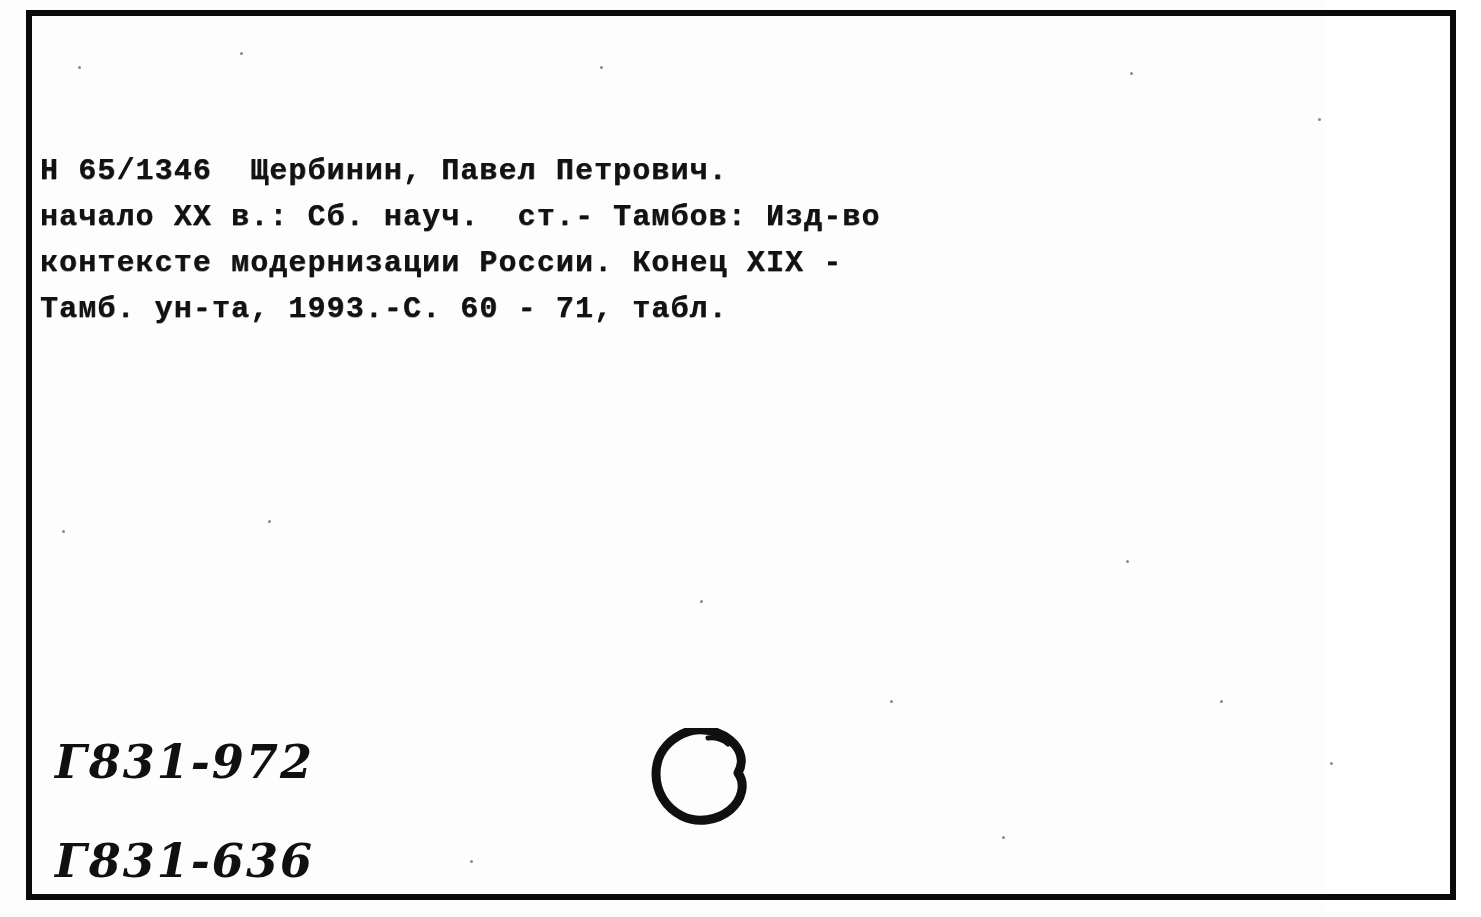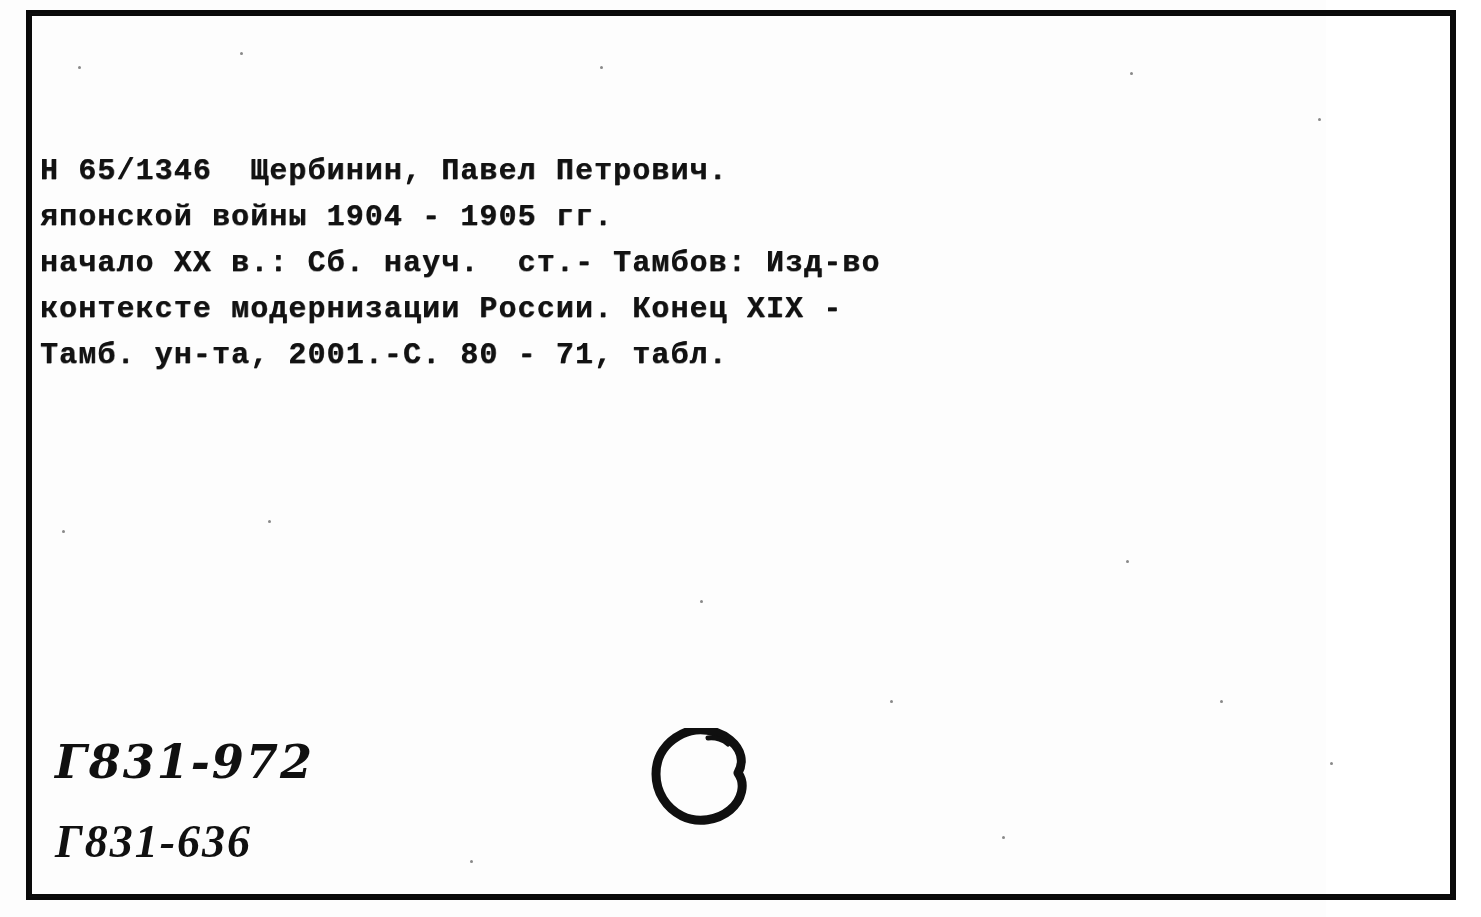--- a/index.html
+++ b/index.html
@@ -79,21 +79,21 @@
     font-family: "DejaVu Serif", serif;
     font-style: italic;
     font-size: 46px;
     font-weight: 600;
     color: #101010;
     letter-spacing: 2px;
     white-space: pre;
     text-align: center;
   }
   .shelfmark.one { top: 735px; }
-  .shelfmark.two { top: 815px; font-family: Liberation Serif, serif; }
+  .shelfmark.two { top: 834px; }
 
   
   .ink-blot {
     position: absolute;
     left: 648px;
     top: 728px;
     width: 110px;
     height: 100px;
   }
   .ink-blot svg { display: block; }
@@ -123,24 +123,23 @@
   <div class="speck" style="left:1126px;top:560px; width:3px; height:3px;"></div>
   <div class="speck" style="left:1220px;top:700px; width:3px; height:3px;"></div>
   <div class="speck" style="left:1330px;top:762px; width:3px; height:3px;"></div>
   <div class="speck" style="left:470px;  top:860px; width:3px; height:3px;"></div>
   <div class="speck" style="left:890px;  top:700px; width:3px; height:3px;"></div>
   <div class="speck" style="left:1002px; top:836px; width:3px; height:3px;"></div>
   <div class="speck" style="left:600px;  top:66px;  width:3px; height:3px;"></div>
 
   <div class="typed-block">
     <div class="typed-line">Н 65/1346  Щербинин, Павел Петрович.</div>
-    <div class="typed-line">японской войны 1904 - 1905 гг.</div>
     <div class="typed-line">начало XX в.: Сб. науч.  ст.- Тамбов: Изд-во</div>
     <div class="typed-line">контексте модернизации России. Конец XIX -</div>
-    <div class="typed-line">Тамб. ун-та, 2001.-С. 80 - 71, табл.</div>
+    <div class="typed-line">Тамб. ун-та, 1993.-С. 60 - 71, табл.</div>
   </div>
 
   <div class="shelfmark one">Г831-972</div>
   <div class="shelfmark two">Г831-636</div>
 
   <div class="ink-blot">
     <svg width="110" height="100" viewBox="0 0 110 100" xmlns="http://www.w3.org/2000/svg">
       <path d="M34 6 C50 -2 70 2 82 12 C94 22 96 34 90 45 C98 56 94 72 82 82 C70 92 50 96 34 88 C18 80 8 64 8 46 C8 28 18 14 34 6 Z" fill="none" stroke="#101010" stroke-width="9" stroke-linejoin="round" stroke-linecap="round"></path>
       <path d="M60 10 C68 9 76 12 80 16" fill="none" stroke="#101010" stroke-width="5" stroke-linecap="round"></path>
     </svg>

